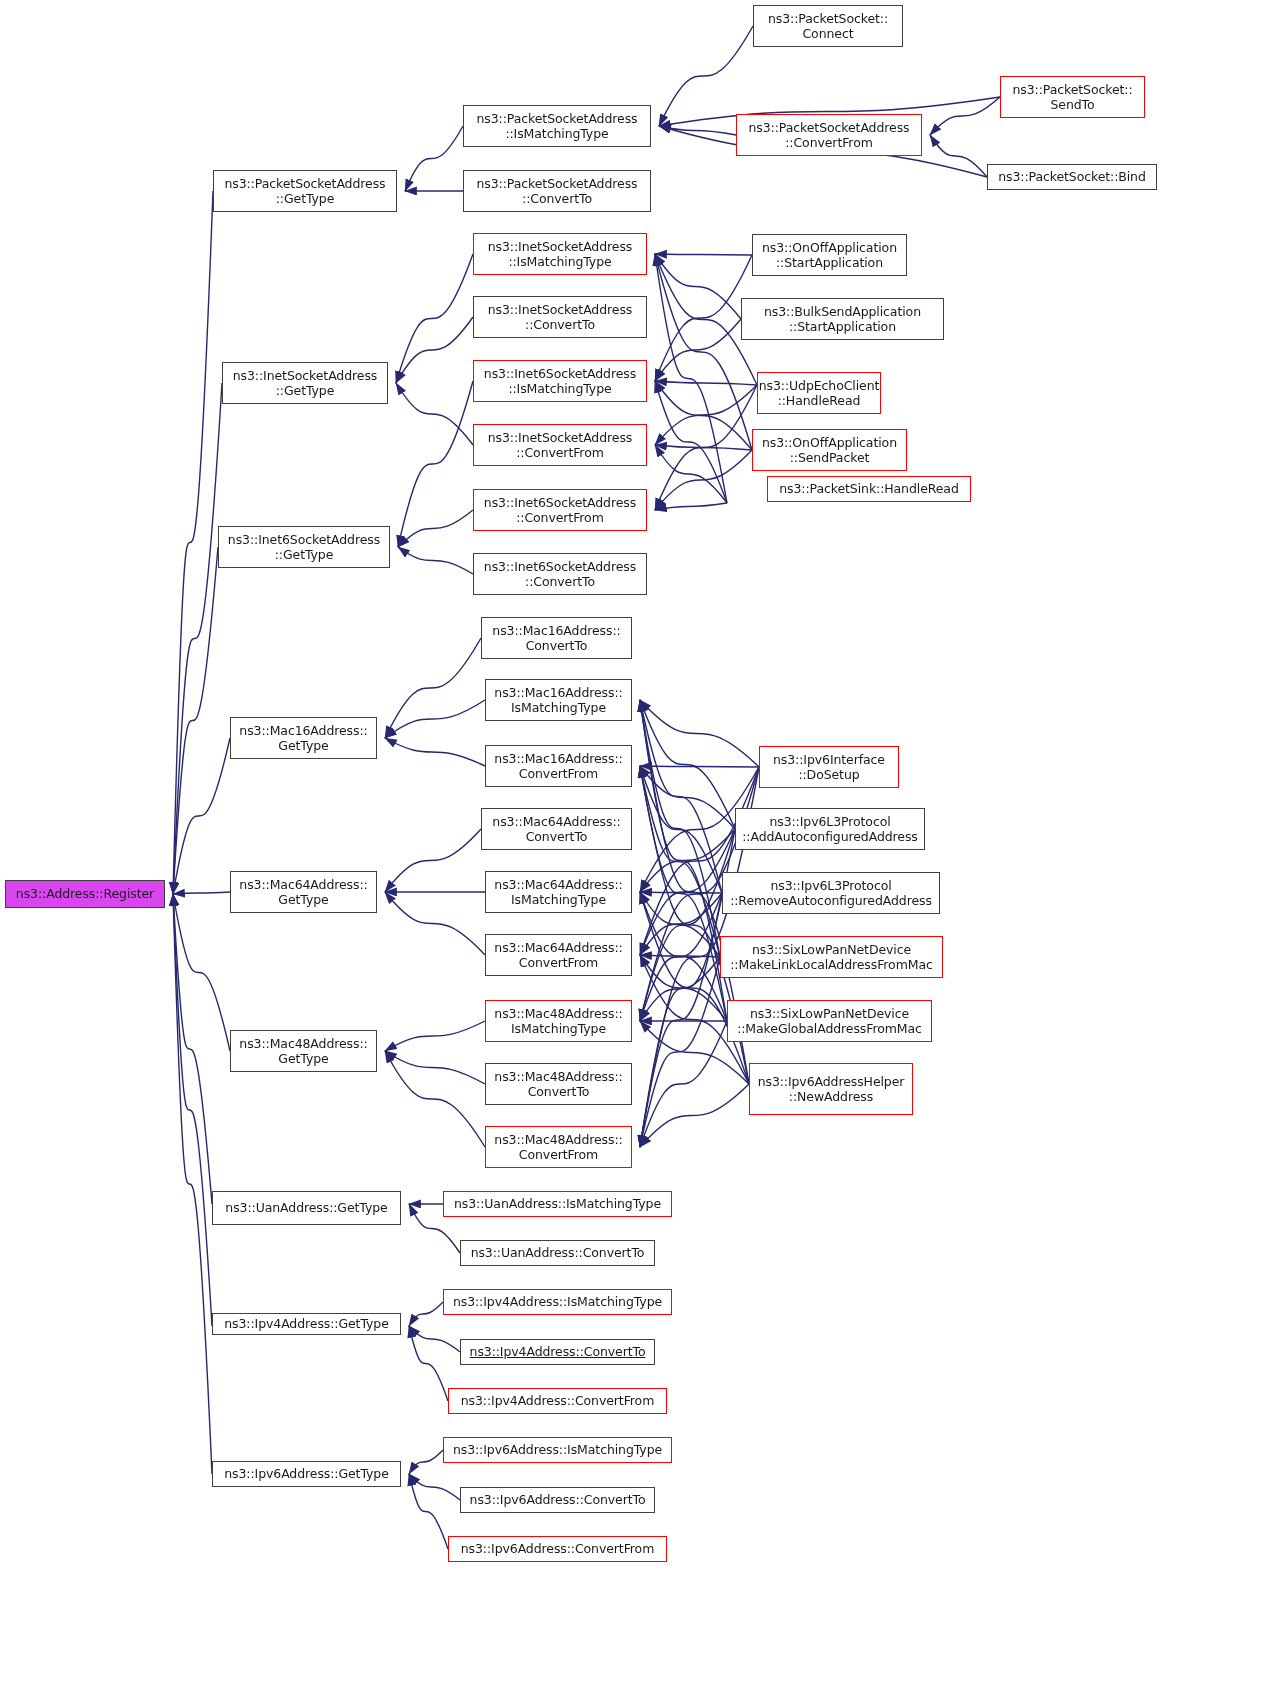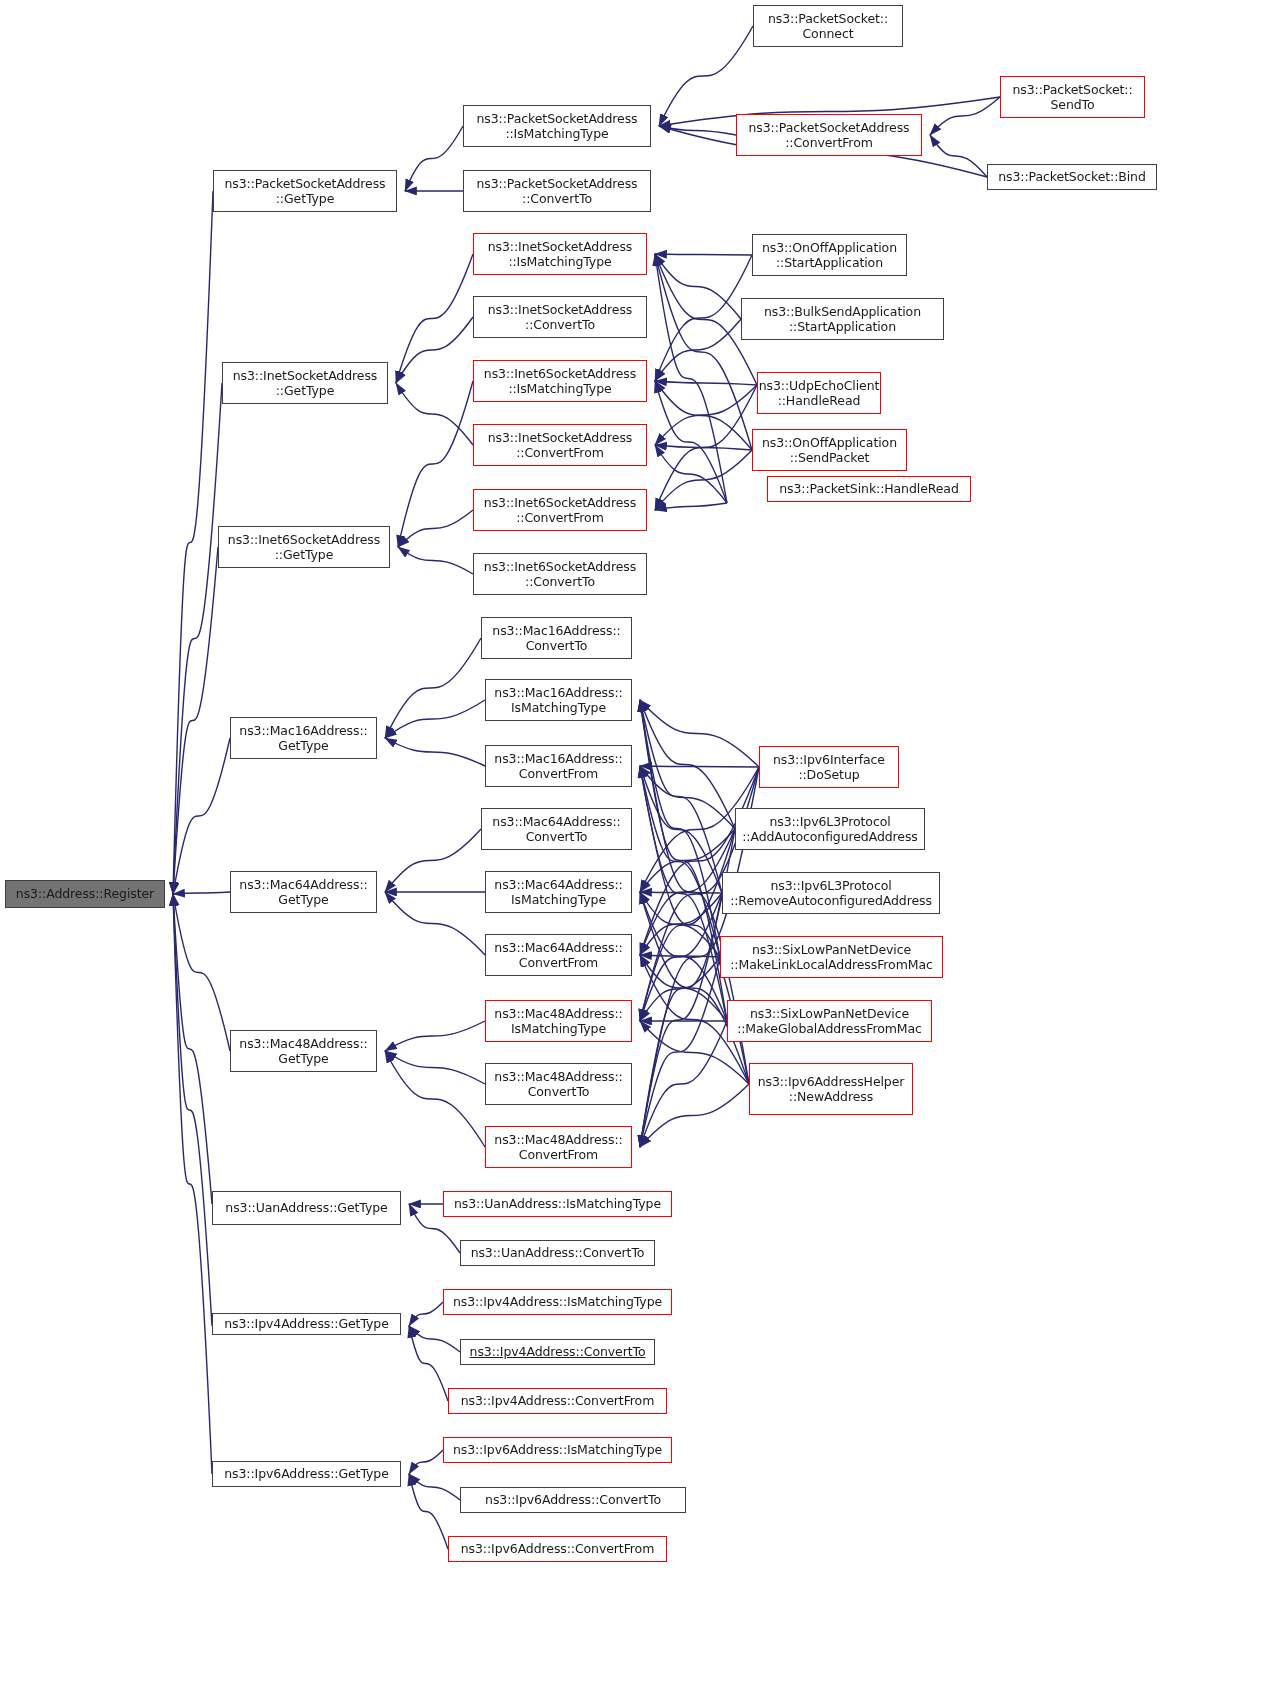--- a/index.html
+++ b/index.html
@@ -16,21 +16,21 @@
     background:#ffffff;
     border:1px solid #404040;
     color:#1a1a1a;
     font-size:12.5px;
     line-height:15.5px;
     letter-spacing:-0.1px;
     white-space:pre-line;
     padding:1px 3px;
   }
   .node.red{border-color:#ff0000;}
-  .node.root{background:#737373;border-color:#404040;}
+  .node.root{background:#d946ef;border-color:#404040;}
 </style>
 </head>
 <body>
 
 <div id="canvas">
   <svg id="edges" viewBox="0 0 1264 1703">
     <defs>
       <marker id="ah" markerWidth="9" markerHeight="9" refX="8.5" refY="3.2" orient="auto" markerUnits="strokeWidth">
         <path d="M0,0 L9,3.2 L0,6.4 z" fill="#27286e"></path>
       </marker>
@@ -208,16 +208,16 @@
 ::NewAddress</div>
       <div class="node" style="left: 212px; top: 1191px; width: 189px; height: 34px;">ns3::UanAddress::GetType</div>
       <div class="node red" style="left: 443px; top: 1191px; width: 229px; height: 26px;">ns3::UanAddress::IsMatchingType</div>
       <div class="node" style="left: 460px; top: 1240px; width: 195px; height: 26px;">ns3::UanAddress::ConvertTo</div>
       <div class="node" style="left: 212px; top: 1313px; width: 189px; height: 22px;">ns3::Ipv4Address::GetType</div>
       <div class="node red" style="left: 443px; top: 1289px; width: 229px; height: 26px;">ns3::Ipv4Address::IsMatchingType</div>
       <div class="node" style="left: 460px; top: 1339px; width: 195px; height: 26px; text-decoration: underline;">ns3::Ipv4Address::ConvertTo</div>
       <div class="node red" style="left: 448px; top: 1388px; width: 219px; height: 26px;">ns3::Ipv4Address::ConvertFrom</div>
       <div class="node" style="left: 212px; top: 1461px; width: 189px; height: 26px;">ns3::Ipv6Address::GetType</div>
       <div class="node red" style="left: 443px; top: 1437px; width: 229px; height: 26px;">ns3::Ipv6Address::IsMatchingType</div>
-      <div class="node" style="left: 460px; top: 1487px; width: 226px; height: 26px;">ns3::Ipv6Address::ConvertTo</div>
+      <div class="node" style="left: 460px; top: 1487px; width: 195px; height: 26px;">ns3::Ipv6Address::ConvertTo</div>
       <div class="node red" style="left: 448px; top: 1536px; width: 219px; height: 26px;">ns3::Ipv6Address::ConvertFrom</div>
     </div>
 </div>
 
 </body></html>

